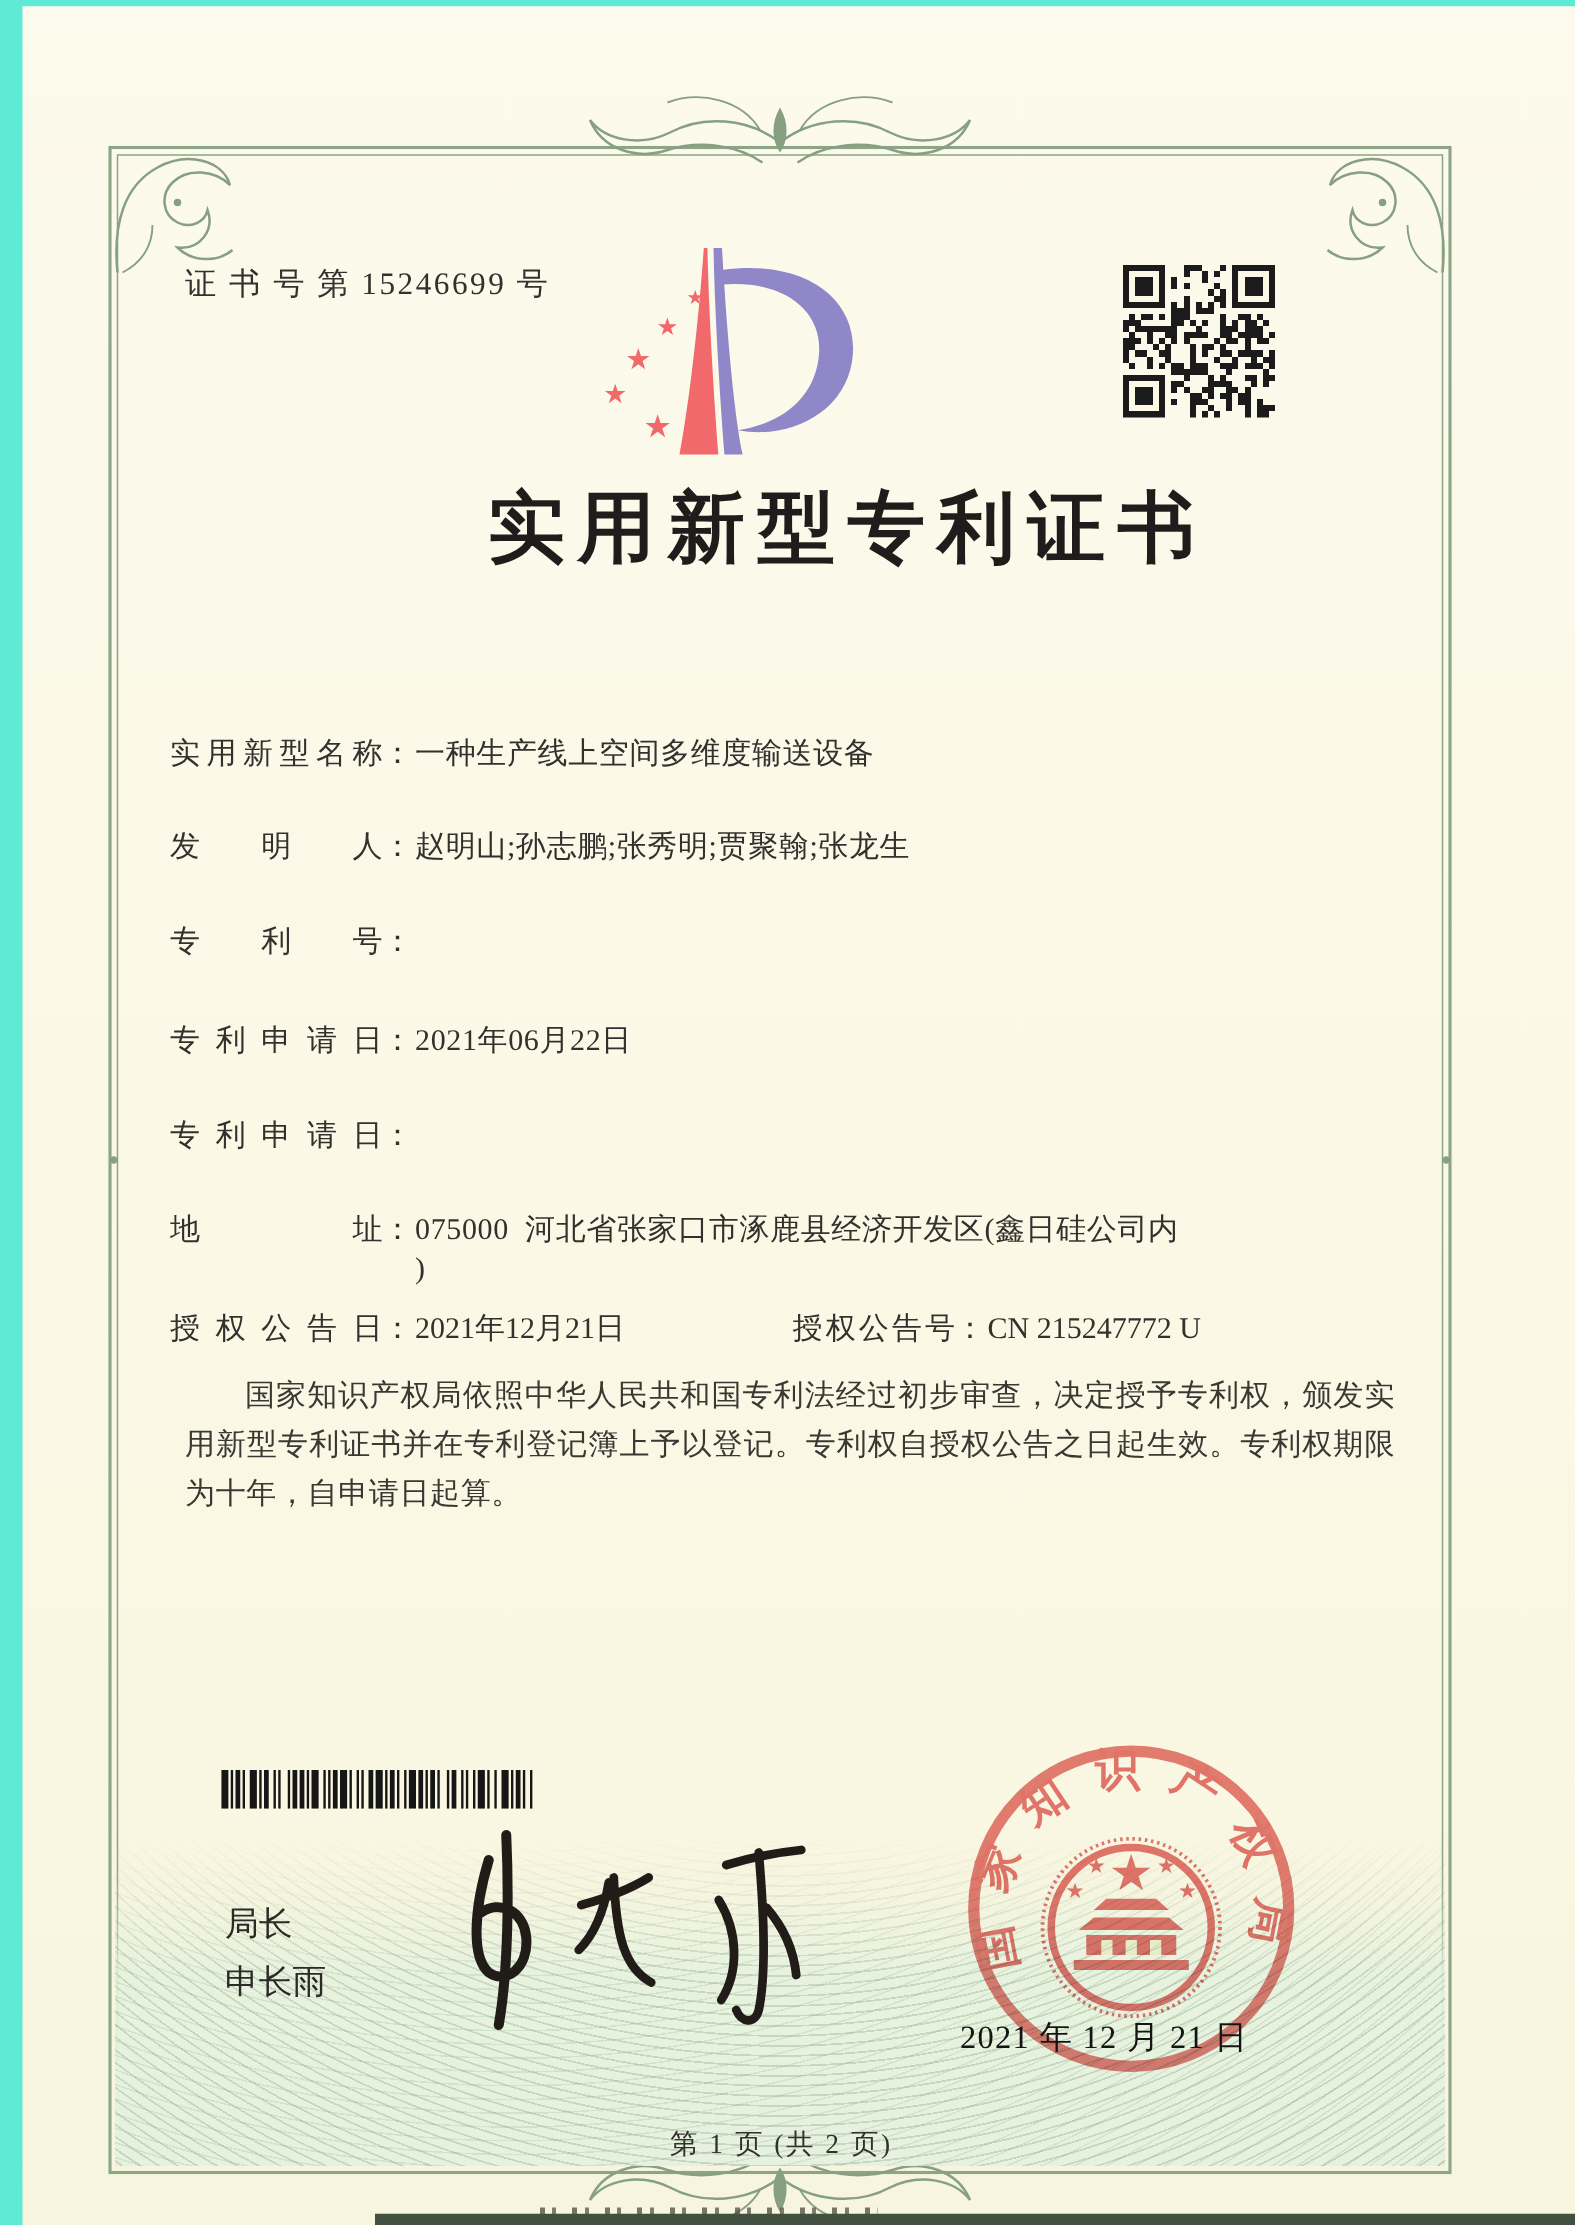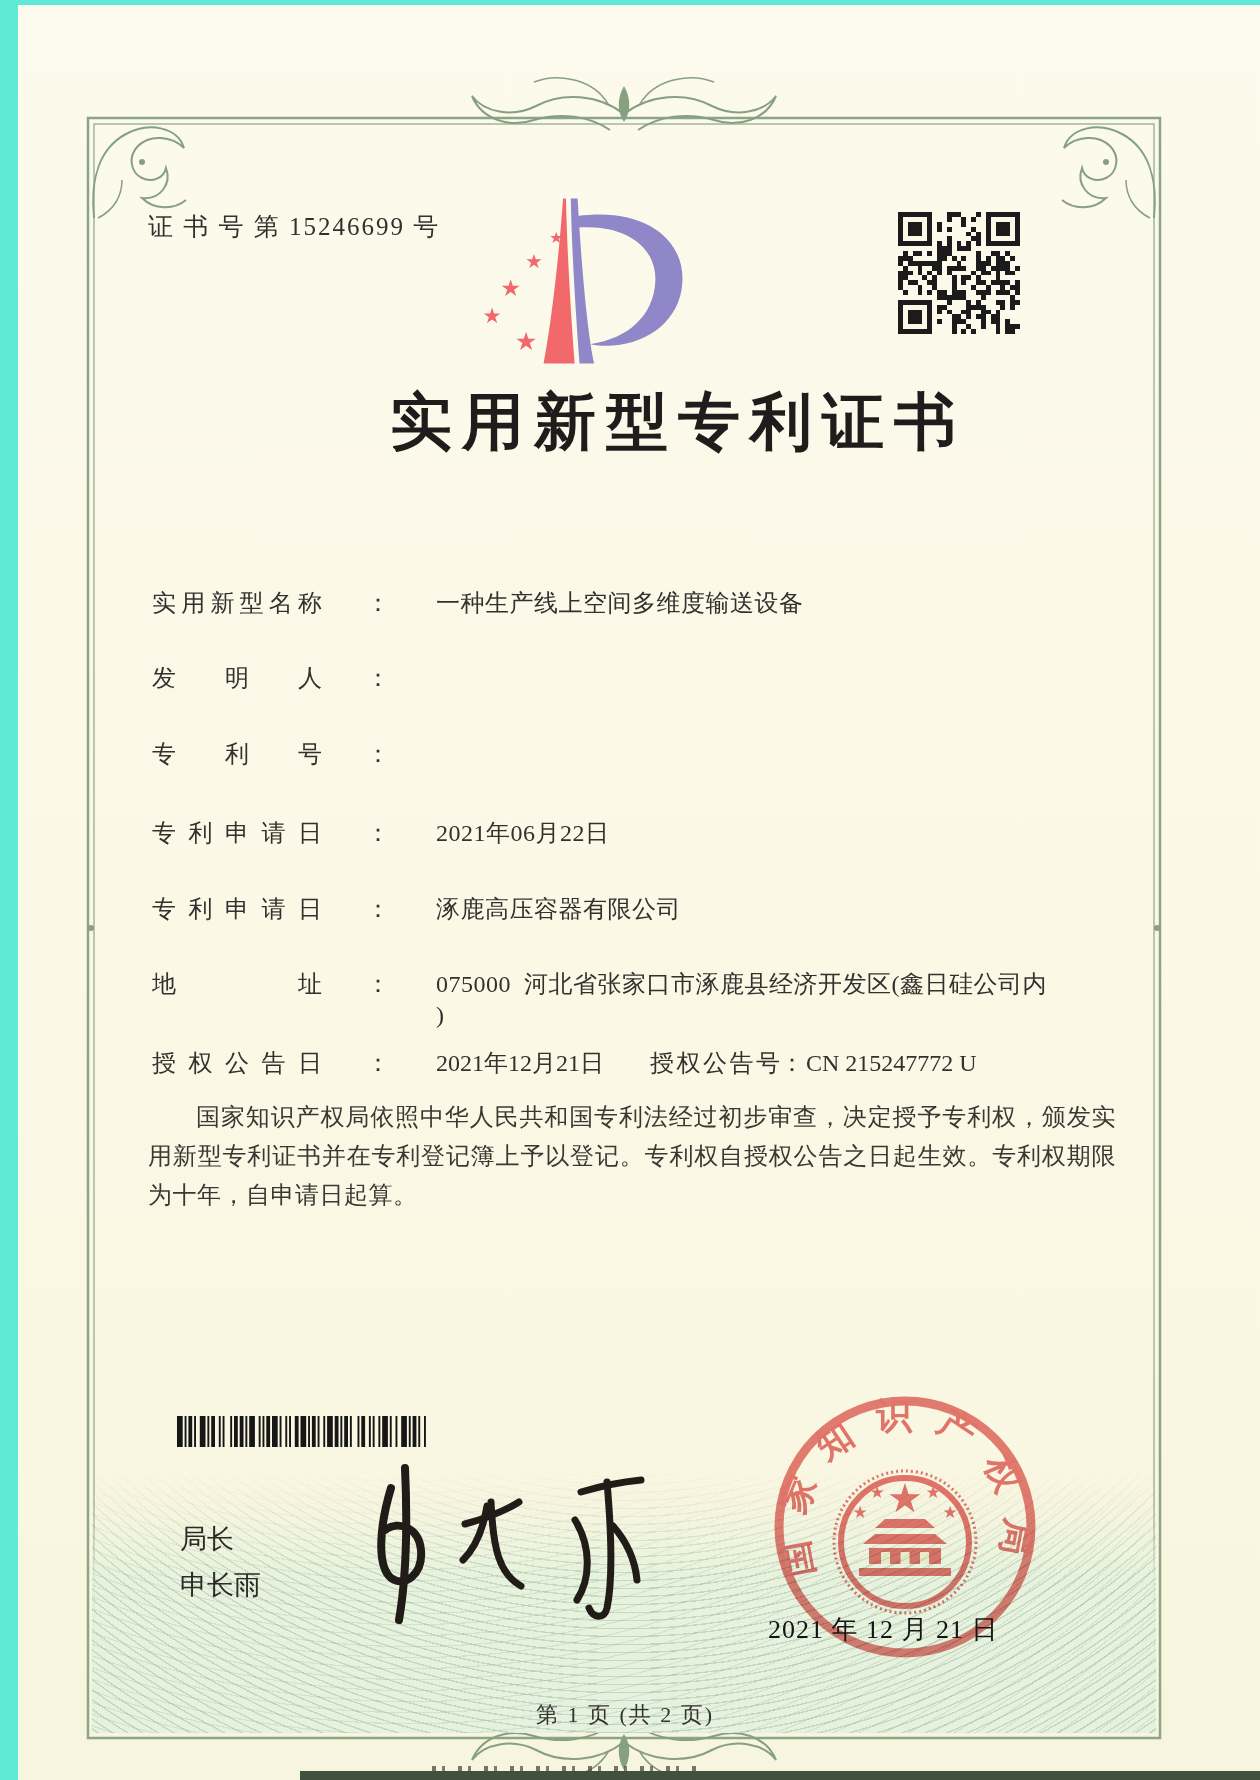--- a/index.html
+++ b/index.html
@@ -13,22 +13,22 @@
        repeating-radial-gradient(circle at 50% -520px, rgba(120,160,115,.30) 0 1.4px, rgba(120,160,115,0) 1.4px 8px),
        repeating-radial-gradient(circle at 30% -680px, rgba(120,160,115,.18) 0 1.2px, rgba(120,160,115,0) 1.2px 11px),
        linear-gradient(180deg, rgba(228,241,222,0) 0, rgba(228,241,222,.85) 100px, #e6f1df 190px);
      -webkit-mask-image:linear-gradient(180deg,transparent 0,#000 110px);
      mask-image:linear-gradient(180deg,transparent 0,#000 110px);}
   .cert-no{position:absolute;left:148px;top:210px;font-size:25px;letter-spacing:2px;color:#33312d;}
   .logo-svg{position:absolute;left:462px;top:194px;width:272px;height:176px;}
   .qr-svg{position:absolute;left:898px;top:212px;width:122px;height:122px;}
   .title{position:absolute;left:94px;top:380px;width:1168px;text-align:center;
          font-size:62px;font-weight:700;letter-spacing:10px;color:#1e1d1b;margin:0;}
-  .row{position:absolute;left:152px;width:970px;font-size:24px;line-height:31px;
-       display:flex;align-items:flex-start;color:#33312d;gap:44px;}
+  .row{position:absolute;left:136px;width:970px;font-size:24px;line-height:31px;
+       display:flex;align-items:flex-start;color:#33312d;}
   .row .lbl{display:inline-block;flex:none;width:170px;text-align:justify;text-align-last:justify;}
   .row .colon{flex:none;width:26px;}
   .row .val{flex:1;white-space:pre-wrap;letter-spacing:.5px;}
   .grant-pair2{position:absolute;left:498px;top:0;display:flex;}
   .grant-pair2 .lbl{width:130px;}
   .body-text{position:absolute;left:148px;top:1098px;width:968px;font-size:24px;line-height:39px;
              text-align:justify;color:#3a3833;}
   .body-text p{margin:0;text-indent:2em;letter-spacing:.5px;}
   .barcode-svg{position:absolute;left:177px;top:1416px;width:294px;height:31px;}
   .signer-title{position:absolute;left:180px;top:1521px;font-size:27px;color:#2c2a26;}
@@ -311,34 +311,34 @@
   <h1 class="title">实用新型专利证书</h1>
 
   <div class="row" style="top:588px">
     <span class="lbl">实用新型名称</span>
       <span class="colon">：</span>
       <span class="val">一种生产线上空间多维度输送设备</span>
   </div>
   <div class="row" style="top:663px">
     <span class="lbl">发明人</span>
       <span class="colon">：</span>
+      <span class="val">赵明山;孙志鹏;张秀明;贾聚翰;张龙生</span>
   </div>
   <div class="row" style="top:739px">
     <span class="lbl">专利号</span>
       <span class="colon">：</span>
   </div>
   <div class="row" style="top:818px">
     <span class="lbl">专利申请日</span>
       <span class="colon">：</span>
       <span class="val">2021年06月22日</span>
   </div>
   <div class="row" style="top:894px">
     <span class="lbl">专利申请日</span>
       <span class="colon">：</span>
-      <span class="val">涿鹿高压容器有限公司</span>
   </div>
   <div class="row" style="top:969px">
     <span class="lbl">地址</span>
       <span class="colon">：</span>
       <span class="val">075000  河北省张家口市涿鹿县经济开发区(鑫日硅公司内
 )</span>
   </div>
 
   <div class="row" style="top:1048px">
     <span class="lbl">授权公告日</span>

